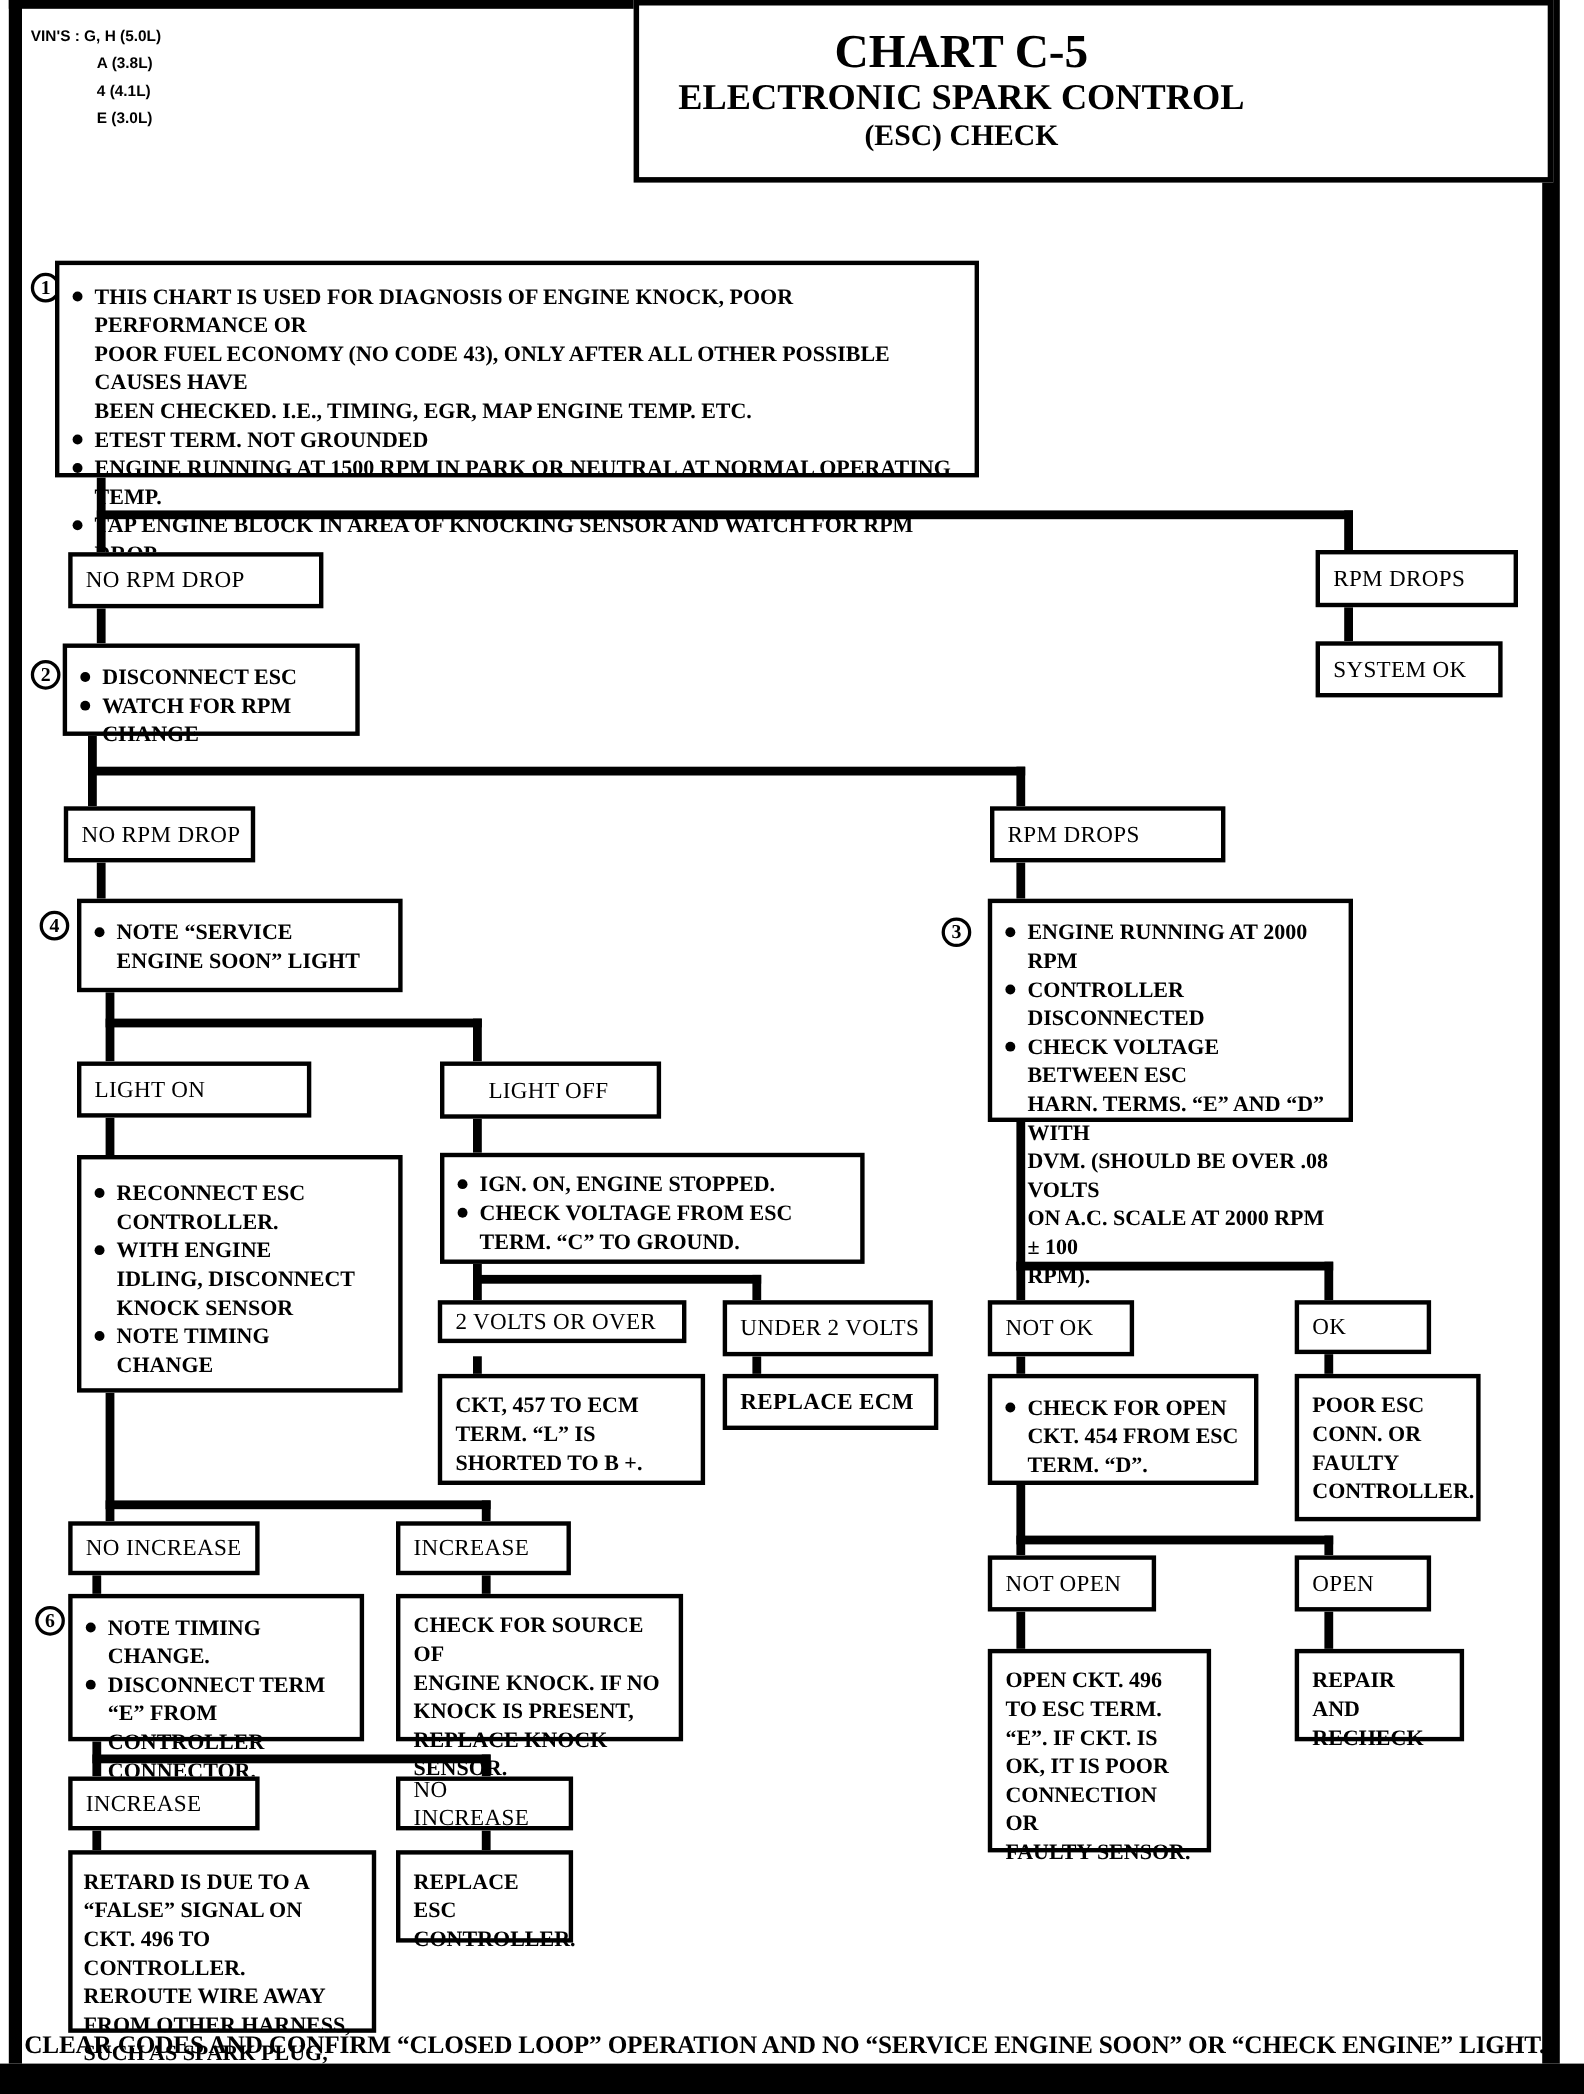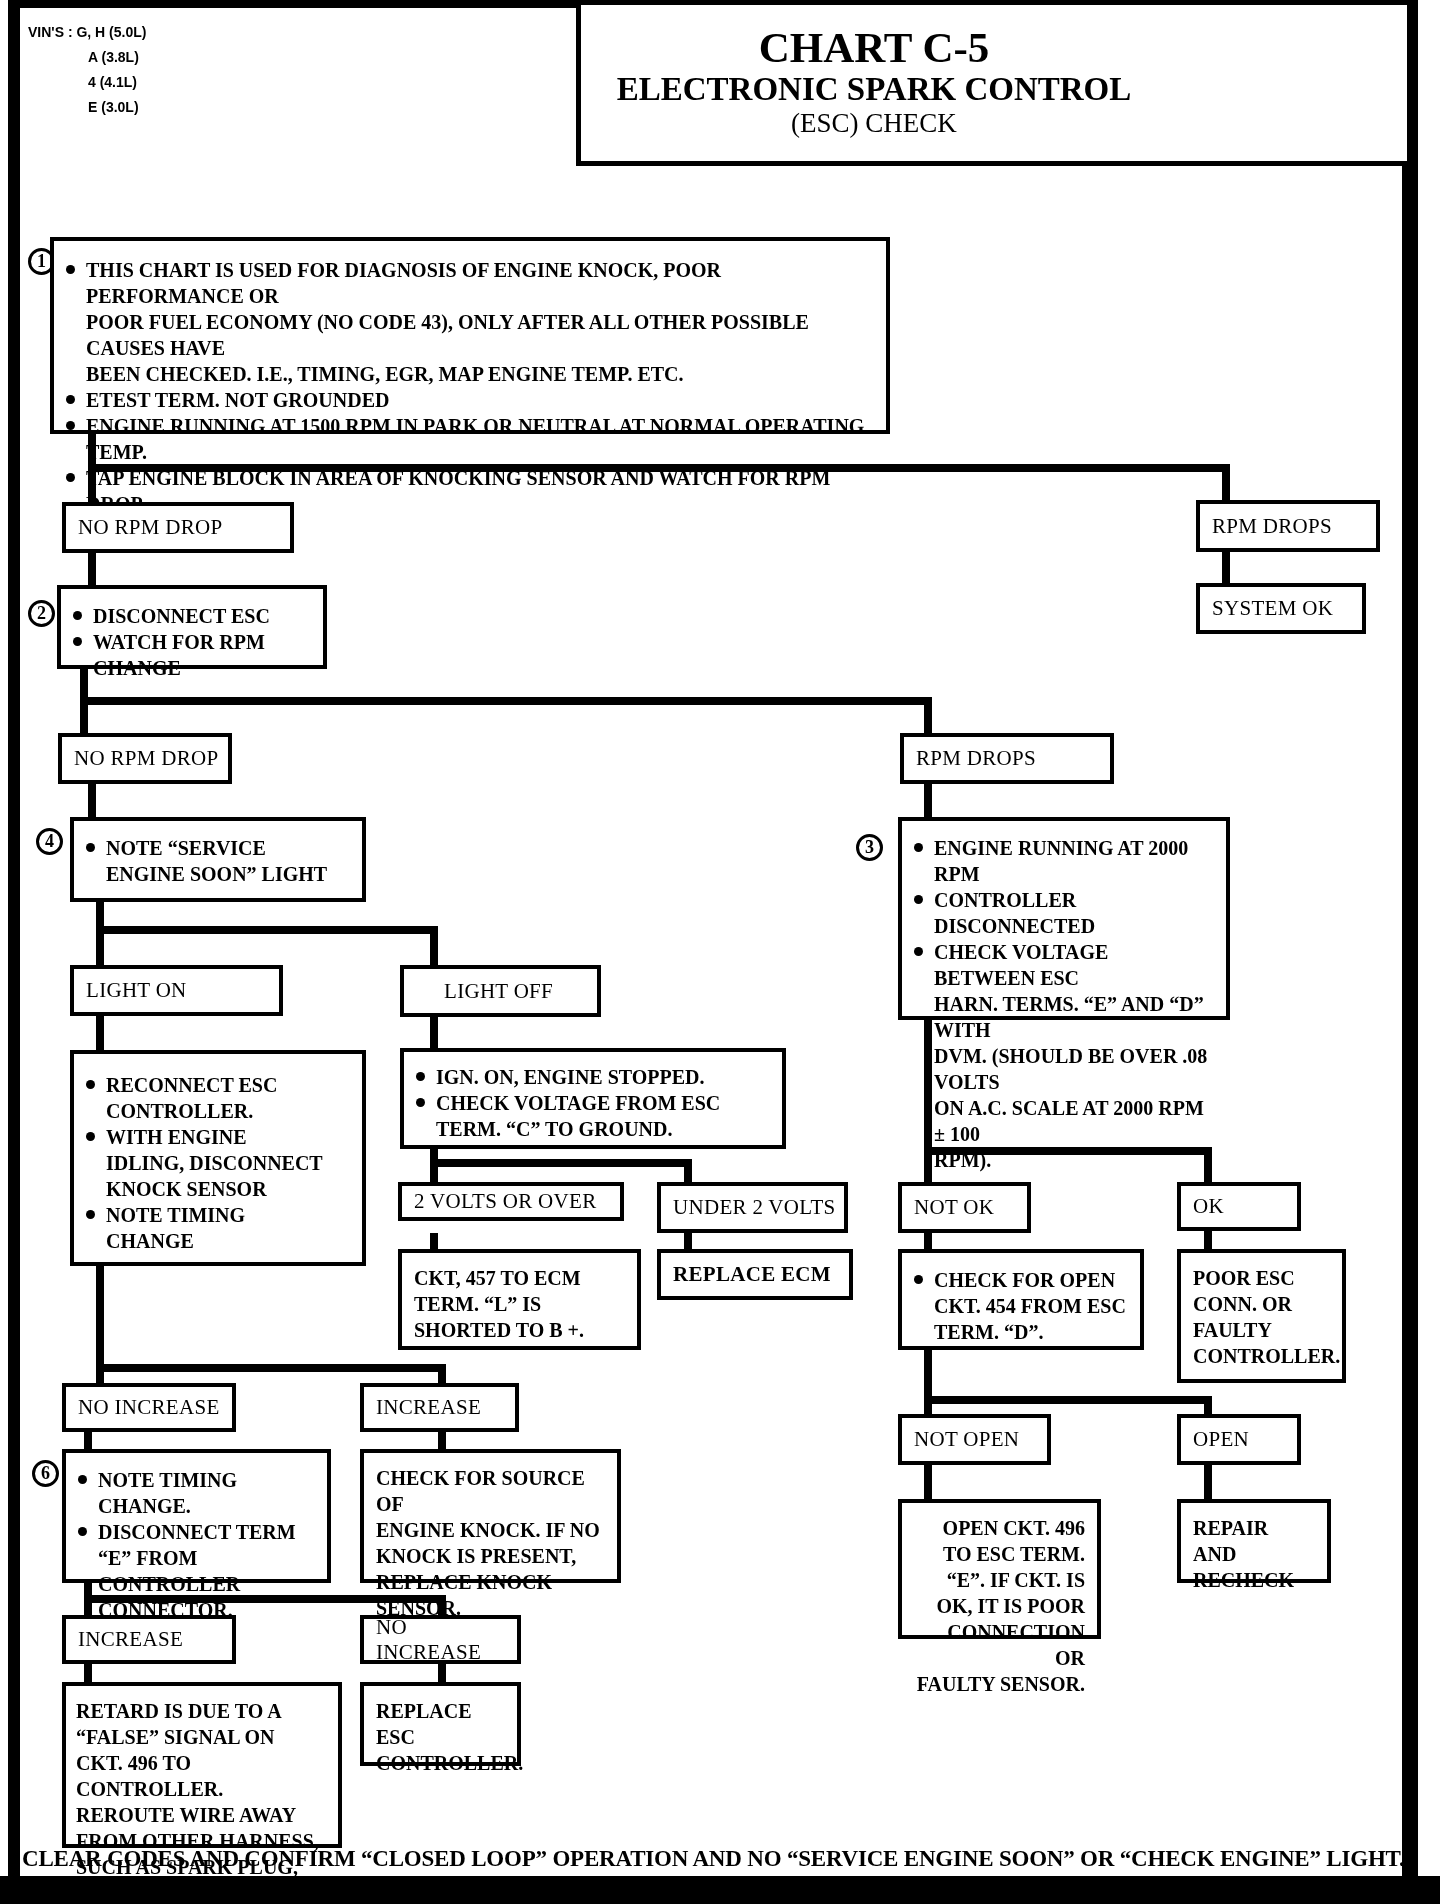--- a/index.html
+++ b/index.html
@@ -20,21 +20,21 @@
         display:flex;align-items:center;justify-content:center;
         font-size:18px;font-weight:700;background:#fff;box-sizing:border-box;}
   #vin-block{position:absolute;left:28px;top:20px;font-family:"Liberation Sans",sans-serif;
              font-weight:700;font-size:14px;line-height:25px;}
   .vin-indent{padding-left:60px;}
   #title-box{position:absolute;left:576px;top:0;width:836px;height:166px;
              border:5px solid #000;box-sizing:border-box;background:#fff;
              text-align:center;padding:20px 250px 0 10px;}
   #title-line1{font-size:43px;font-weight:700;line-height:46px;}
   #title-line2{font-size:33px;font-weight:700;line-height:37px;}
-  #title-line3{font-size:27px;font-weight:400;line-height:31px;}
+  #title-line3{font-size:27px;font-weight:700;line-height:31px;}
   #footer-text{position:absolute;left:22px;top:1846px;width:1388px;
                font-size:23px;font-weight:700;letter-spacing:-0.2px;}
 </style>
 </head>
 <body>
 
 <div id="page">
 
   <div class="border-piece" style="left:8px;top:0;width:12px;height:1876px;"></div>
   <div class="border-piece" style="left:8px;top:0;width:572px;height:8px;"></div>
@@ -219,21 +219,21 @@
 TERM. “D”.</span>
       </div>
   </div>
   <div class="box text-box plain" style="left:1177px;top:1249px;width:169px;height:134px;">POOR ESC
 CONN. OR
 FAULTY
 CONTROLLER.</div>
 
   <div class="box label-box" style="left:898px;top:1414px;width:153px;height:51px;">NOT OPEN</div>
   <div class="box label-box" style="left:1177px;top:1414px;width:124px;height:51px;">OPEN</div>
-  <div class="box text-box plain" style="left:898px;top:1499px;width:203px;height:140px;text-align:right;">OPEN CKT. 496
+  <div class="box text-box plain" style="left:898px;top:1499px;width:203px;height:185px;">OPEN CKT. 496
 TO ESC TERM.
 “E”. IF CKT. IS
 OK, IT IS POOR
 CONNECTION OR
 FAULTY SENSOR.</div>
   <div class="box text-box plain" style="left:1177px;top:1499px;width:154px;height:84px;">REPAIR AND
 RECHECK</div>
 
   <div class="box label-box" style="left:62px;top:1383px;width:174px;height:49px;">NO INCREASE</div>
   <div class="box label-box" style="left:360px;top:1383px;width:159px;height:49px;">INCREASE</div>

